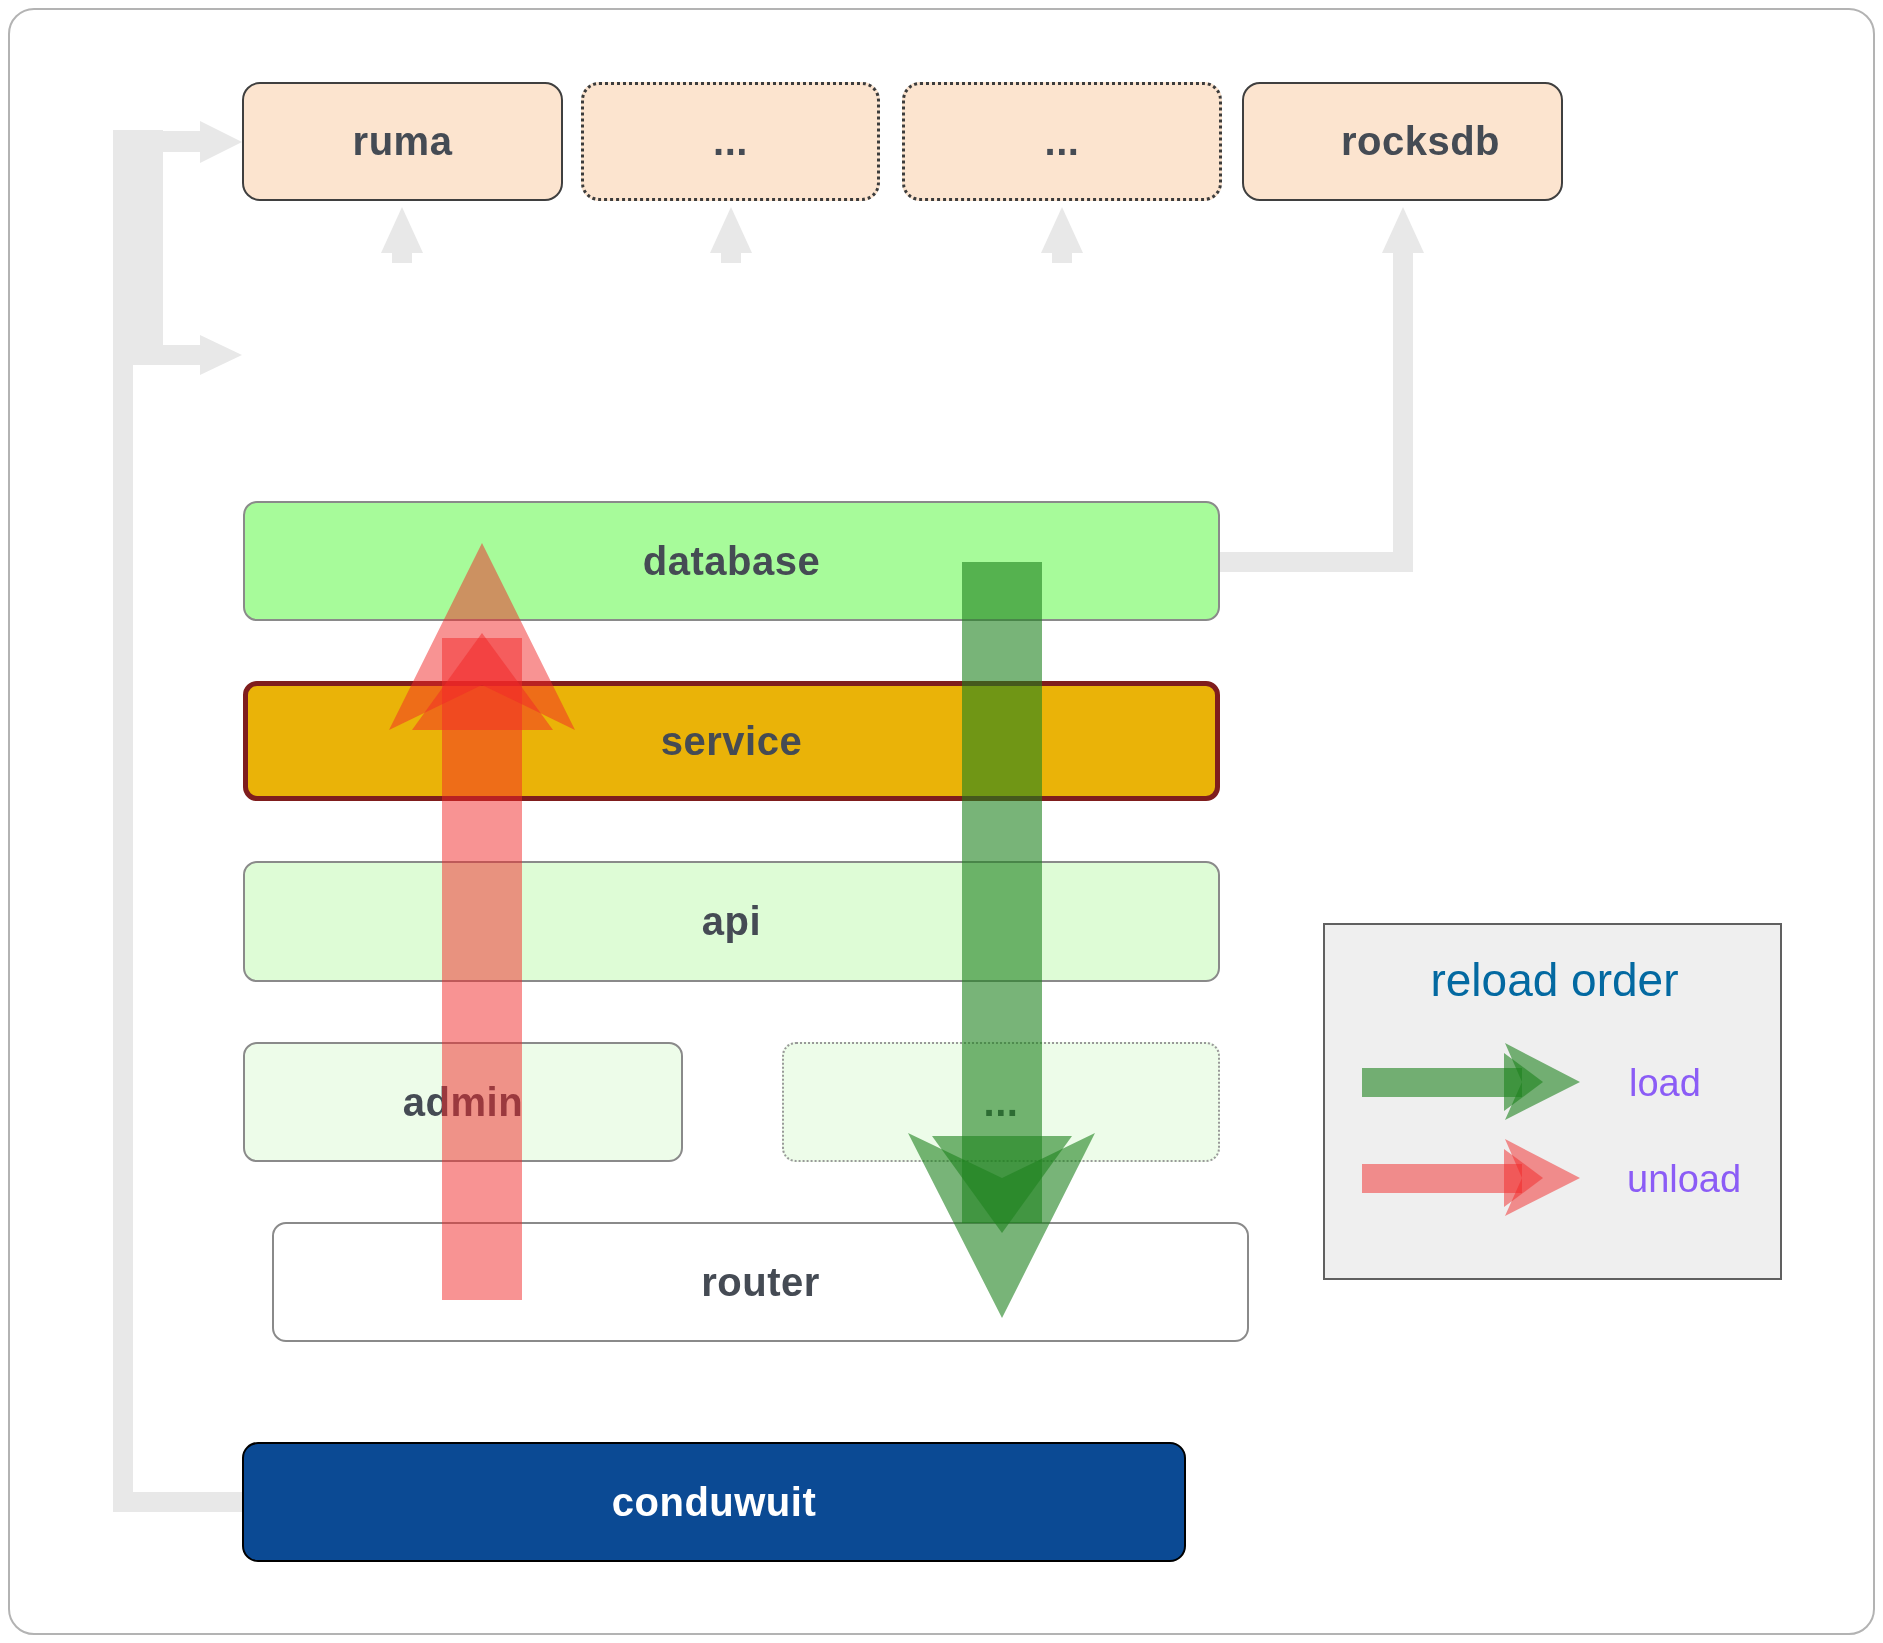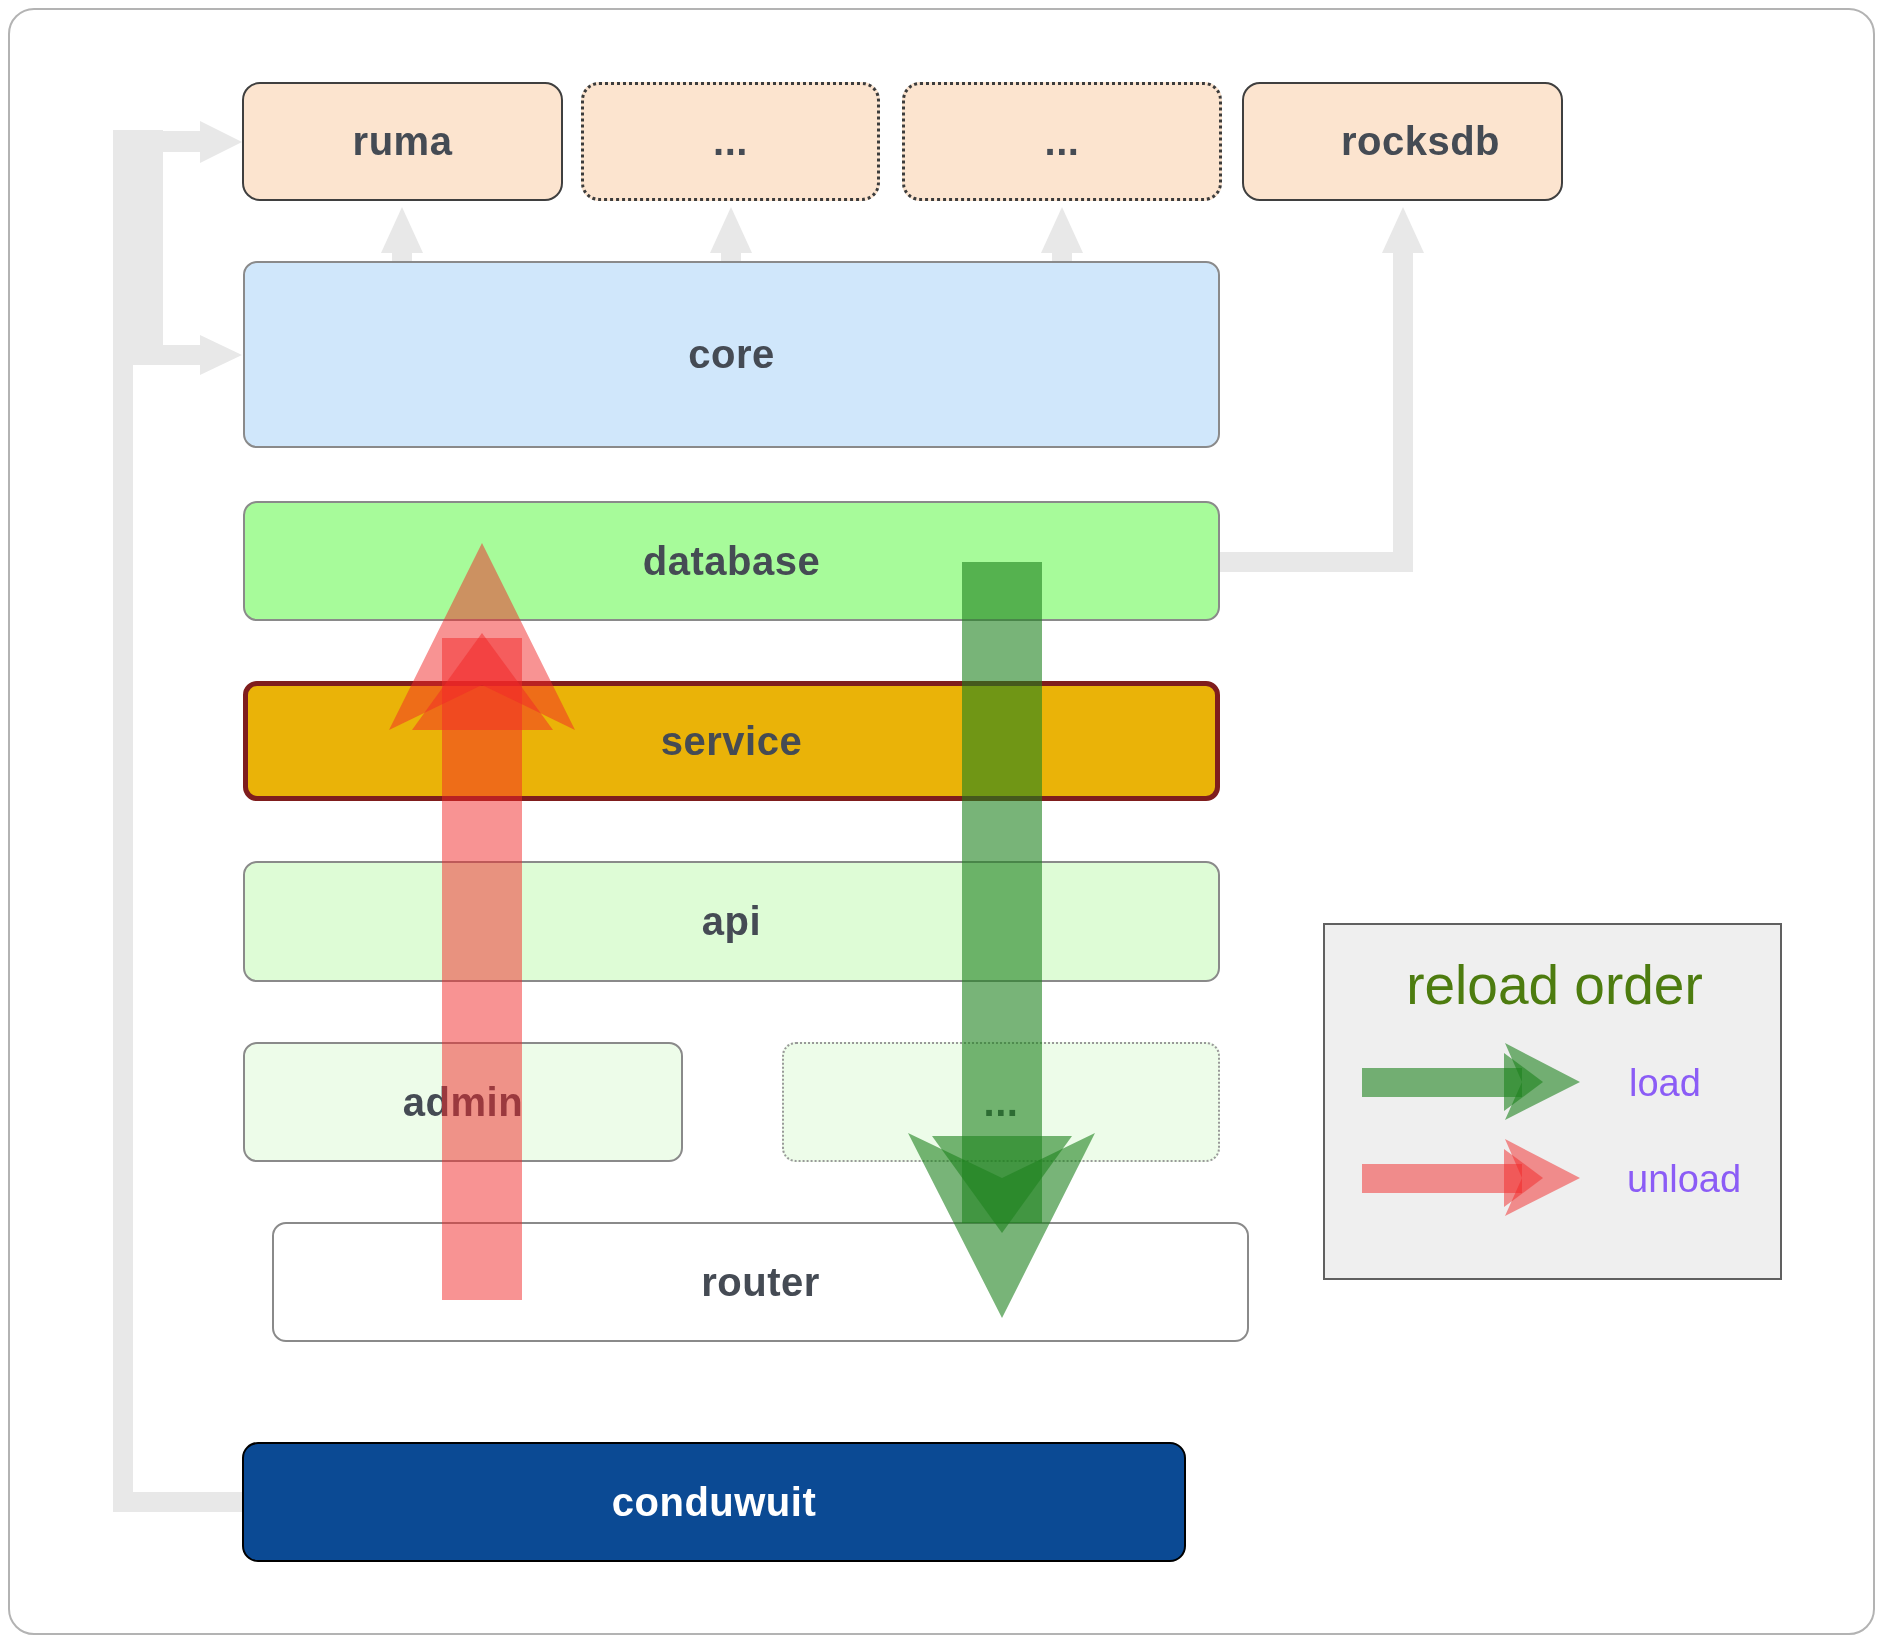--- a/index.html
+++ b/index.html
@@ -27,21 +27,21 @@
   .admin{background:#edfce9;border:2px solid #8a8a8a;}
   .admin-dot{background:#edfce9;border:2px dotted #999999;}
   .router{background:#ffffff;border:2px solid #8a8a8a;margin-left:29px;}
   .app{background:#0b4a94;border:2.5px solid #000;border-radius:16px;color:#ffffff;font-weight:700;}
   .legend{
     position:absolute;left:1323px;top:923px;width:459px;height:357px;box-sizing:border-box;
     background:#efefef;border:2px solid #606060;
   }
   .legend-title{
     position:absolute;left:0;top:28px;width:459px;text-align:center;
-    font-size:55px;color:#4d7c0f;font-weight:400;
+    font-size:46px;color:#0369a1;font-weight:400;
   }
   .legend-label{position:absolute;font-size:38px;color:#8b5cf6;}
   .lbl-load{left:304px;top:137px;}
   .lbl-unload{left:302px;top:233px;}
 </style>
 </head>
 <body>
 
 <div class="canvas">
 
@@ -76,23 +76,20 @@
   <div class="box peach-dot r-top" style="left:581px;top:82px;width:299px;height:119px;">
     <span>...</span>
   </div>
   <div class="box peach-dot r-top" style="left:902px;top:82px;width:320px;height:119px;">
     <span>...</span>
   </div>
   <div class="box peach r-top" style="left:1242px;top:82px;width:321px;height:119px;padding-left:36px;">
     <span>rocksdb</span>
   </div>
 
-  <div class="box core r-mid" style="left:243px;top:261px;width:977px;height:187px;">
-    <span>core</span>
-  </div>
 
   <div class="box database r-mid" style="left:243px;top:501px;width:977px;height:120px;">
     <span>database</span>
   </div>
 
   <div class="box service r-mid" style="left:243px;top:681px;width:977px;height:120px;">
     <span>service</span>
   </div>
 
   <div class="box api r-mid" style="left:243px;top:861px;width:977px;height:121px;">

